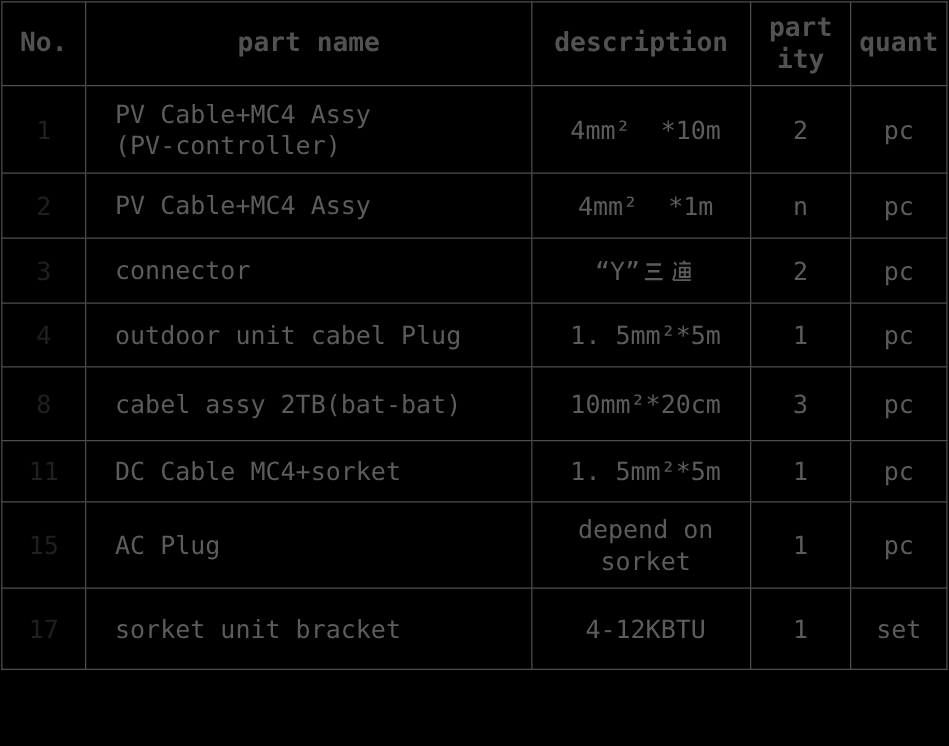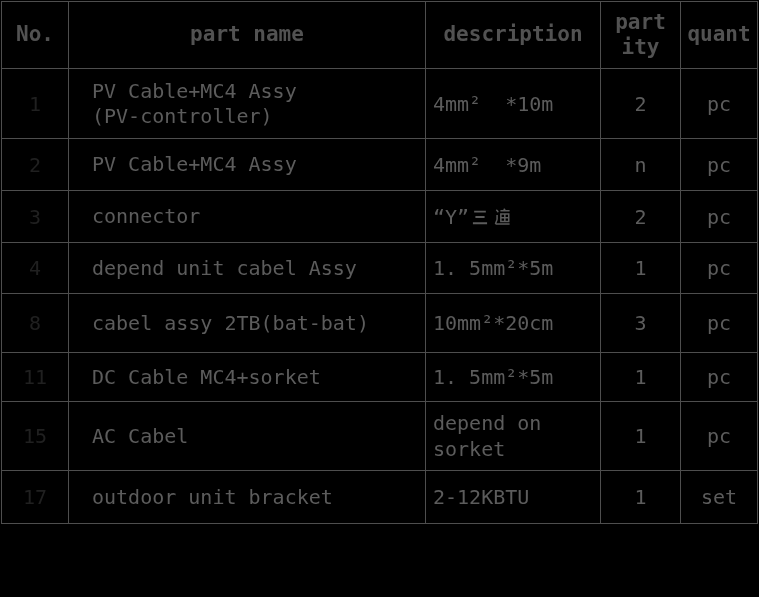--- a/index.html
+++ b/index.html
@@ -38,20 +38,21 @@
     color: #202020;
     text-align: center;
   }
   td.c-part {
     padding-left: 23px;
     line-height: 1.25;
   }
   td.c-desc {
     padding-left: 7px;
     line-height: 1.3;
+    text-align: center;
   }
   td.c-qty, td.c-unit {
     text-align: center;
   }
   .cjk-glyph {
     vertical-align: -3px;
     margin: 0 1px;
   }
 </style>
 </head>
@@ -80,65 +81,65 @@
       <td class="c-no">1</td>
       <td class="c-part">PV Cable+MC4 Assy
 (PV-controller)</td>
       <td class="c-desc">4mm²  *10m</td>
       <td class="c-qty">2</td>
       <td class="c-unit">pc</td>
     </tr>
     <tr style="height:52px">
       <td class="c-no">2</td>
       <td class="c-part">PV Cable+MC4 Assy</td>
-      <td class="c-desc">4mm²  *9m</td>
+      <td class="c-desc">4mm²  *1m</td>
       <td class="c-qty">n</td>
       <td class="c-unit">pc</td>
     </tr>
     <tr style="height:52px">
       <td class="c-no">3</td>
       <td class="c-part">connector</td>
       <td class="c-desc">“Y”<svg class="cjk-glyph" width="20" height="20" viewBox="0 0 24 24">
             <path d="M5 5.5h14M6.5 12h11M3.5 19.5h17" stroke="currentColor" stroke-width="2.2" fill="none"></path>
           </svg><svg class="cjk-glyph" width="21" height="20" viewBox="0 0 24 24">
             <path d="M4.5 3.5c1.2.8 2 1.8 2.2 2.8M5.5 9.5v5.5M5.5 15l-2 5.5M3.5 20.5h17M9.5 4.5h11M13.5 2l1.6 2M10 8.5h9.5v9H10zM14.8 8.5v9M10 13h9.5" stroke="currentColor" stroke-width="1.8" fill="none"></path>
           </svg></td>
       <td class="c-qty">2</td>
       <td class="c-unit">pc</td>
     </tr>
     <tr style="height:51px">
       <td class="c-no">4</td>
-      <td class="c-part">depend unit cabel Assy</td>
+      <td class="c-part">outdoor unit cabel Plug</td>
       <td class="c-desc">1. 5mm²*5m</td>
       <td class="c-qty">1</td>
       <td class="c-unit">pc</td>
     </tr>
     <tr style="height:59px">
       <td class="c-no">8</td>
       <td class="c-part">cabel assy 2TB(bat-bat)</td>
       <td class="c-desc">10mm²*20cm</td>
       <td class="c-qty">3</td>
       <td class="c-unit">pc</td>
     </tr>
     <tr style="height:49px">
       <td class="c-no">11</td>
       <td class="c-part">DC Cable MC4+sorket</td>
       <td class="c-desc">1. 5mm²*5m</td>
       <td class="c-qty">1</td>
       <td class="c-unit">pc</td>
     </tr>
     <tr style="height:69px">
       <td class="c-no">15</td>
-      <td class="c-part">AC Cabel</td>
+      <td class="c-part">AC Plug</td>
       <td class="c-desc">depend on
 sorket</td>
       <td class="c-qty">1</td>
       <td class="c-unit">pc</td>
     </tr>
-    <tr style="height:53px">
+    <tr style="height:65px">
       <td class="c-no">17</td>
-      <td class="c-part">outdoor unit bracket</td>
-      <td class="c-desc">2-12KBTU</td>
+      <td class="c-part">sorket unit bracket</td>
+      <td class="c-desc">4-12KBTU</td>
       <td class="c-qty">1</td>
       <td class="c-unit">set</td>
     </tr>
   </tbody>
 </table>
 
 </body></html>

